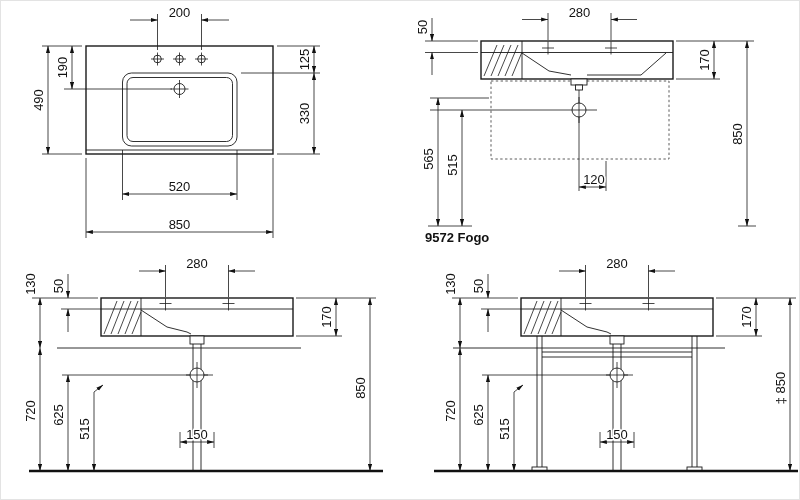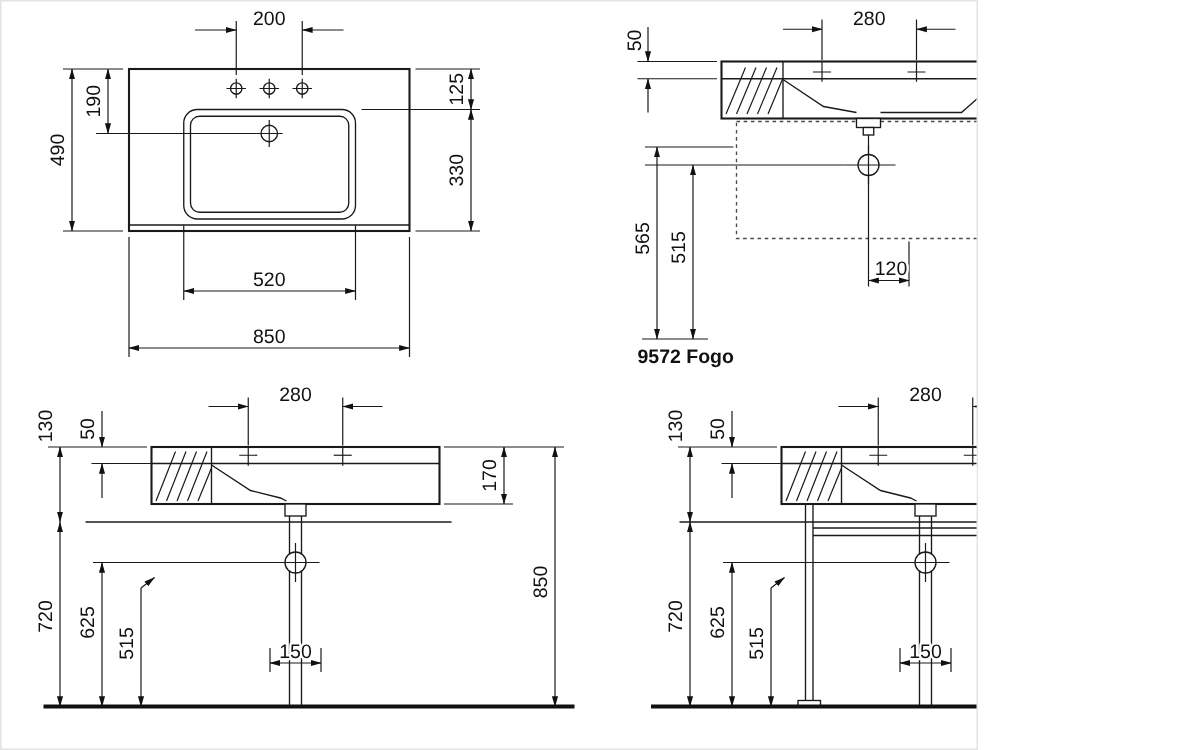--- a/index.html
+++ b/index.html
@@ -1,16 +1,16 @@
 <!DOCTYPE html>
 <html><head>
 <meta charset="utf-8">
 <style>
   html,body{margin:0;padding:0;background:#fff;}
-  .page{width:652px;height:500px;background:#ffffff;border:1px solid #e3e3e3;box-sizing:border-box;position:relative;overflow:hidden;}
+  .page{width:800px;height:500px;background:#ffffff;border:1px solid #e3e3e3;box-sizing:border-box;position:relative;overflow:hidden;}
   svg{display:block;}
   .ol{stroke:#1a1a1a;stroke-width:1.4;fill:none;}
   .tl{stroke:#1a1a1a;stroke-width:0.9;fill:none;}
   .hl{stroke:#1a1a1a;stroke-width:0.8;fill:none;}
   .xl{stroke:#1a1a1a;stroke-width:0.8;fill:none;}
   .dl{stroke:#1a1a1a;stroke-width:0.8;fill:none;}
   .dsh{stroke:#4a4a4a;stroke-width:0.9;fill:none;stroke-dasharray:2.4 2.4;}
   .flr{stroke:#111;stroke-width:2.6;fill:none;}
   .wfill{fill:#ffffff;}
   text.dim{font-family:"Liberation Sans",sans-serif;font-size:13px;font-weight:400;fill:#111;

